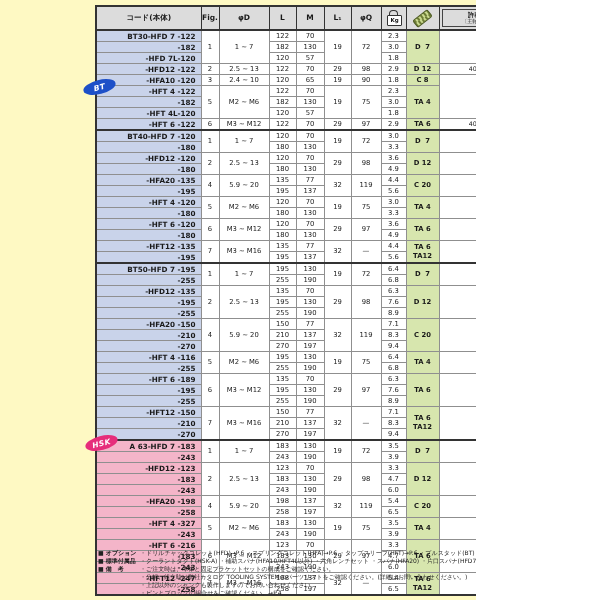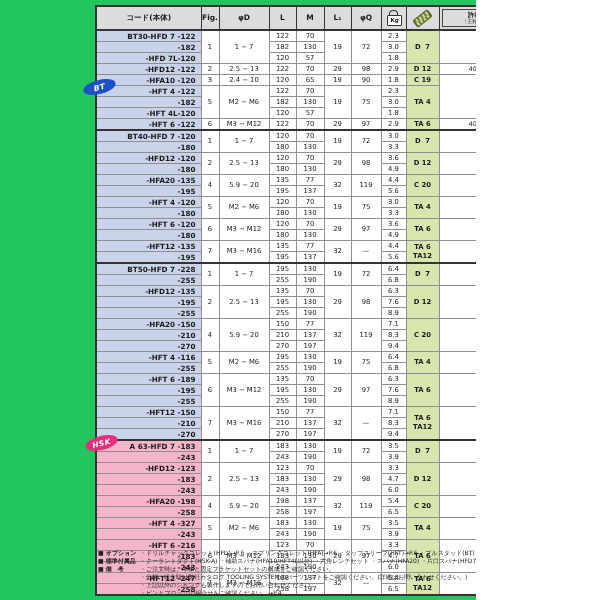--- a/index.html
+++ b/index.html
@@ -1,16 +1,16 @@
 <!DOCTYPE html>
 <html><head>
 <meta charset="utf-8">
 <style>
   html,body{margin:0;padding:0;background:#fff;}
-  .page{position:relative;width:476px;height:600px;background:#22c55e;overflow:hidden;
+  .page{position:relative;width:476px;height:600px;background:#fef9c3;overflow:hidden;
         font-family:"DejaVu Sans","Liberation Sans",sans-serif;color:#1a1a1a;text-decoration:underline;}
 
   table.spec{position:absolute;left:95px;top:5px;border-collapse:collapse;table-layout:fixed;
              width:458px;border:2px solid #333;}
   .spec th{background:#dcdcdc;border:1px solid #333;font-size:7.5px;font-weight:bold;
            height:22px;padding:0;text-align:center;line-height:1.1;}
   .spec td{border:1px solid #8f8f8f;padding:0;font-size:7px;line-height:9px;height:10px;
            text-align:center;overflow:hidden;white-space:nowrap;background:#fff;}
   .spec tr.grp-start td{border-top:1px solid #333;}
   .spec tr.sec-start td{border-top:2px solid #333;}
@@ -130,21 +130,21 @@
         </tr>
         <tr class="sec-bt30 grp-start">
           <td class="code">-HFA10 -120</td>
           <td class="num">3</td>
           <td class="num">2.4 ~ 10</td>
           <td class="num">120</td>
           <td class="num">65</td>
           <td class="num">19</td>
           <td class="num">90</td>
           <td class="num">1.8</td>
-          <td class="tool">C 19</td>
+          <td class="tool">C 8</td>
           <td class="speed" rowspan="4">6000:6000
 [1 : 1]</td>
         </tr>
         <tr class="sec-bt30 grp-start">
           <td class="code">-HFT 4 -122</td>
           <td class="num" rowspan="3">5</td>
           <td class="num" rowspan="3">M2 ~ M6</td>
           <td class="num">122</td>
           <td class="num">70</td>
           <td class="num" rowspan="3">19</td>
@@ -285,21 +285,21 @@
           <td class="speed" rowspan="2">6000:5000
 [1 : 0.83]</td>
         </tr>
         <tr class="sec-bt40">
           <td class="code">-195</td>
           <td class="num">195</td>
           <td class="num">137</td>
           <td class="num">5.6</td>
         </tr>
         <tr class="sec-bt50 sec-start">
-          <td class="code">BT50-HFD 7 -228</td>
+          <td class="code">BT50-HFD 7 -195</td>
           <td class="num" rowspan="2">1</td>
           <td class="num" rowspan="2">1 ~  7</td>
           <td class="num">195</td>
           <td class="num">130</td>
           <td class="num" rowspan="2">19</td>
           <td class="num" rowspan="2">72</td>
           <td class="num">6.4</td>
           <td class="tool" rowspan="2">D  7</td>
           <td class="speed" rowspan="2">6000:6000
 [1 : 1]</td>

